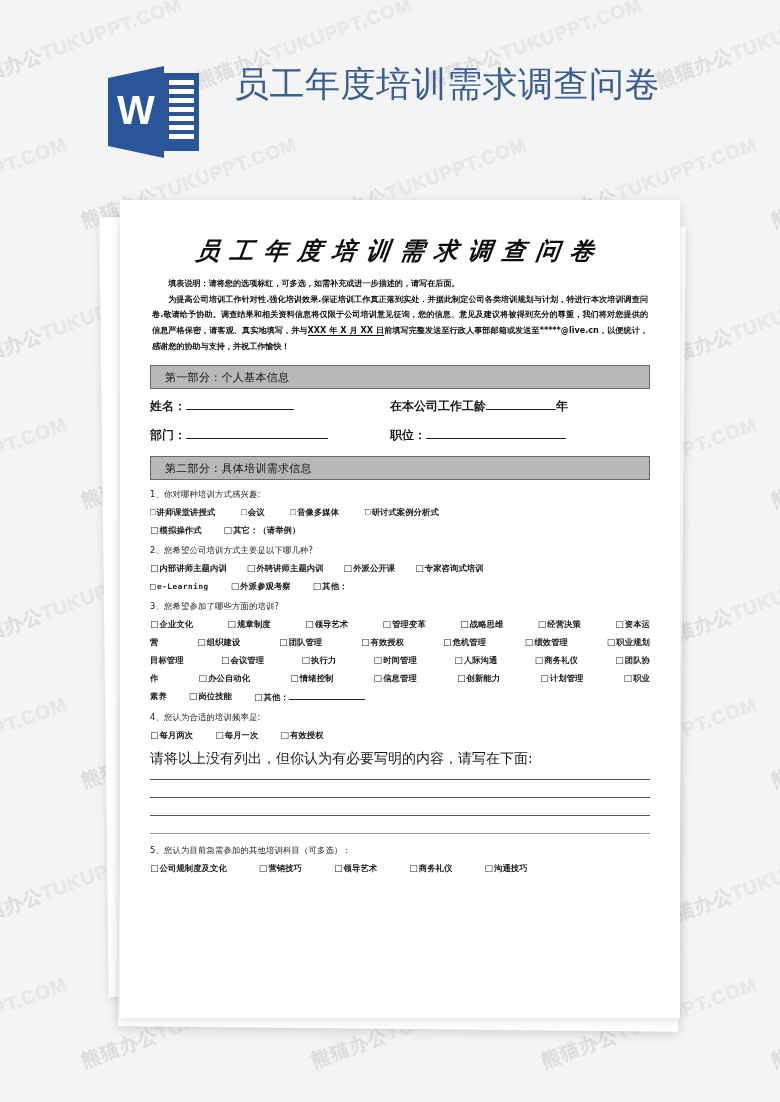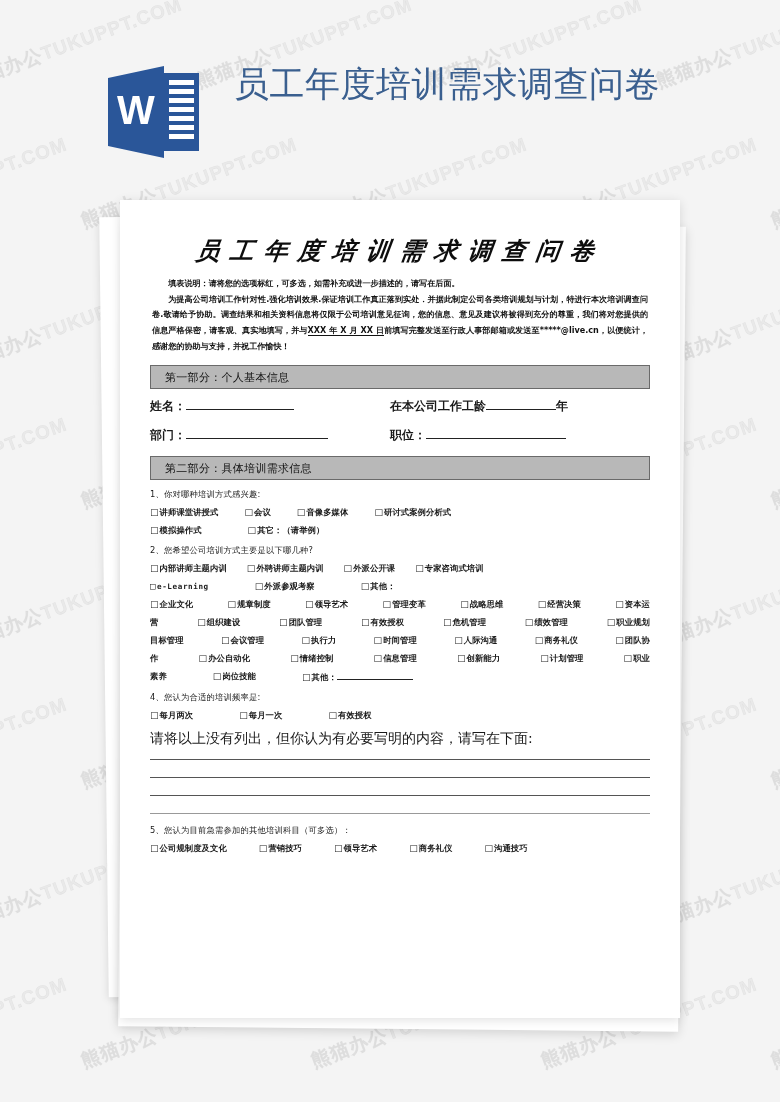--- a/index.html
+++ b/index.html
@@ -179,24 +179,24 @@
   }
 
   .optline {
     font-size: 8.3px;
     font-weight: 600;
     margin: 0 0 7px 0;
     display: flex;
     white-space: nowrap;
     letter-spacing: 0.1px;
   }
-  .optline.sp-a { gap: 26px; }
+  .optline.sp-a { gap: 26px; font-family: Liberation Mono, monospace; }
   .optline.sp-b { gap: 20px; }
   .optline.sp-c { gap: 32px; }
-  .optline.sp-d { gap: 46px; }
+  .optline.sp-d { gap: 22px; }
   .optline.q3 { gap: 22px; justify-content: space-between; }
   .opt::before {
     content: "\25A1";
     font-size: 9px;
     margin-right: 1px;
   }
   .opt.nobox::before { content: ""; margin-right: 0; }
   .opt { display: inline-block; }
   .opt .sub-blank {
     display: inline-block;
@@ -347,20 +347,21 @@
     <span class="opt">外聘讲师主题内训</span>
     <span class="opt">外派公开课</span>
     <span class="opt">专家咨询式培训</span>
   </div>
   <div class="optline sp-d">
     <span class="opt mono">e-Learning</span>
     <span class="opt">外派参观考察</span>
     <span class="opt">其他：</span>
   </div>
 
+  <div class="q">3、您希望参加了哪些方面的培训?</div>
   <div class="optline q3">
     <span class="opt">企业文化</span>
     <span class="opt">规章制度</span>
     <span class="opt">领导艺术</span>
     <span class="opt">管理变革</span>
     <span class="opt">战略思维</span>
     <span class="opt">经营决策</span>
     <span class="opt">资本运</span>
   </div>
   <div class="optline q3">

